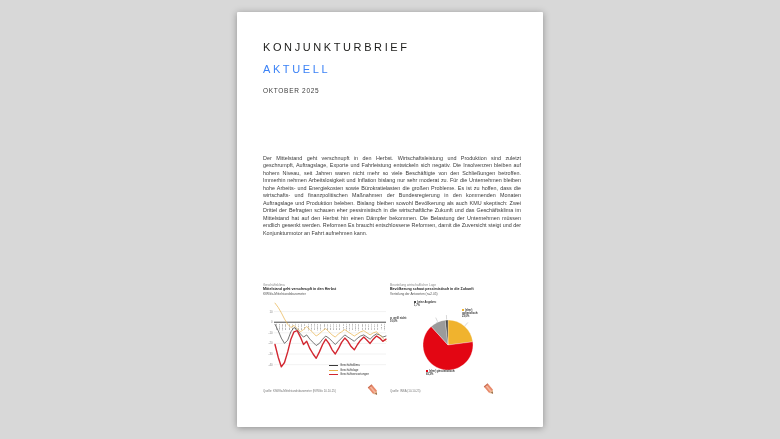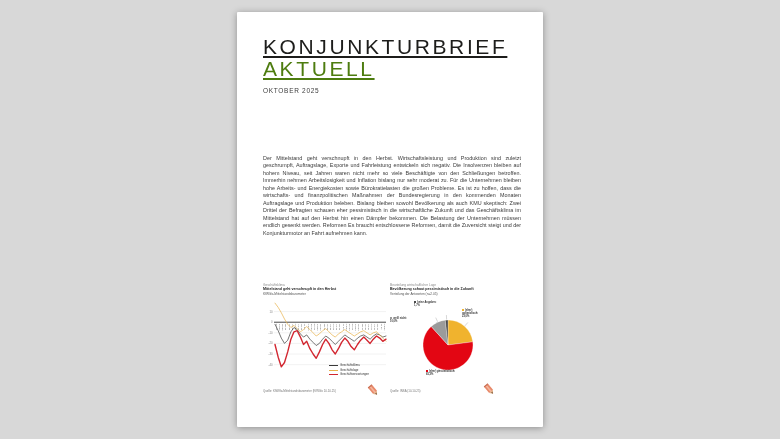--- a/index.html
+++ b/index.html
@@ -3,21 +3,21 @@
 <meta charset="utf-8">
 <style>
   html,body{margin:0;padding:0;}
   body{width:780px;height:439px;overflow:hidden;font-family:"Liberation Sans",sans-serif;}
   .canvas{position:relative;width:780px;height:439px;background:#d8d8d8;}
   .page{position:absolute;left:237px;top:12px;width:306px;height:415px;background:#ffffff;
         box-shadow:0 1px 7px rgba(0,0,0,0.35);border-radius:1px;}
 
   
   .masthead{position:absolute;left:26px;top:24px;}
-  .mast-line{font-size:21px;line-height:22px;letter-spacing:2.6px;font-weight:400;text-decoration:underline;}
+  .mast-line{font-size:11px;line-height:22px;letter-spacing:2.6px;font-weight:400;}
   .mast-date{margin-top:7px;font-size:6.5px;letter-spacing:0.7px;color:#3c3c3c;}
 
   
   .body-text{position:absolute;left:26px;top:143px;width:258px;margin:0;
              font-size:5.4px;line-height:7.45px;text-align:justify;color:#3b3b3b;}
 
   
   .figures{position:absolute;left:26px;top:271px;width:258px;height:122px;}
   .fig{position:absolute;top:0;height:122px;margin:0;}
   .fig-line{left:0;width:124px;}
@@ -45,21 +45,21 @@
   .pencil-2{left:220px;top:100px;}
 </style>
 </head>
 <body>
 
 <div class="canvas">
   <div class="page">
 
     <div class="masthead">
       <div class="mast-line" id="mast1" style="color: rgb(29, 29, 27);">KONJUNKTURBRIEF</div>
-      <div class="mast-line" id="mast3" style="color: #4d7c0f;">AKTUELL</div>
+      <div class="mast-line" id="mast3" style="color: #3b82f6;">AKTUELL</div>
       <div class="mast-date">OKTOBER 2025</div>
     </div>
 
     <p class="body-text">Der Mittelstand geht verschnupft in den Herbst. Wirtschaftsleistung und Produktion sind zuletzt geschrumpft, Auftragslage, Exporte und Fahrleistung entwickeln sich negativ. Die Insolvenzen bleiben auf hohem Niveau, seit Jahren waren nicht mehr so viele Beschäftigte von den Schließungen betroffen. Immerhin nehmen Arbeitslosigkeit und Inflation bislang nur sehr moderat zu. Für die Unternehmen bleiben hohe Arbeits- und Energiekosten sowie Bürokratielasten die großen Probleme. Es ist zu hoffen, dass die wirtschafts- und finanzpolitischen Maßnahmen der Bundesregierung in den kommenden Monaten Auftragslage und Produktion beleben. Bislang bleiben sowohl Bevölkerung als auch KMU skeptisch: Zwei Drittel der Befragten schauen eher pessimistisch in die wirtschaftliche Zukunft und das Geschäftsklima im Mittelstand hat auf den Herbst hin einen Dämpfer bekommen. Die Belastung der Unternehmen müssen endlich gesenkt werden. Reformen Es braucht entschlossene Reformen, damit die Zuversicht steigt und der Konjunkturmotor an Fahrt aufnehmen kann.</p>
 
     <div class="figures">
 
       <figure class="fig fig-line">
         <div class="fig-kicker">Geschäftsklima</div>
         <div class="fig-title">Mittelstand geht verschnupft in den Herbst</div>

